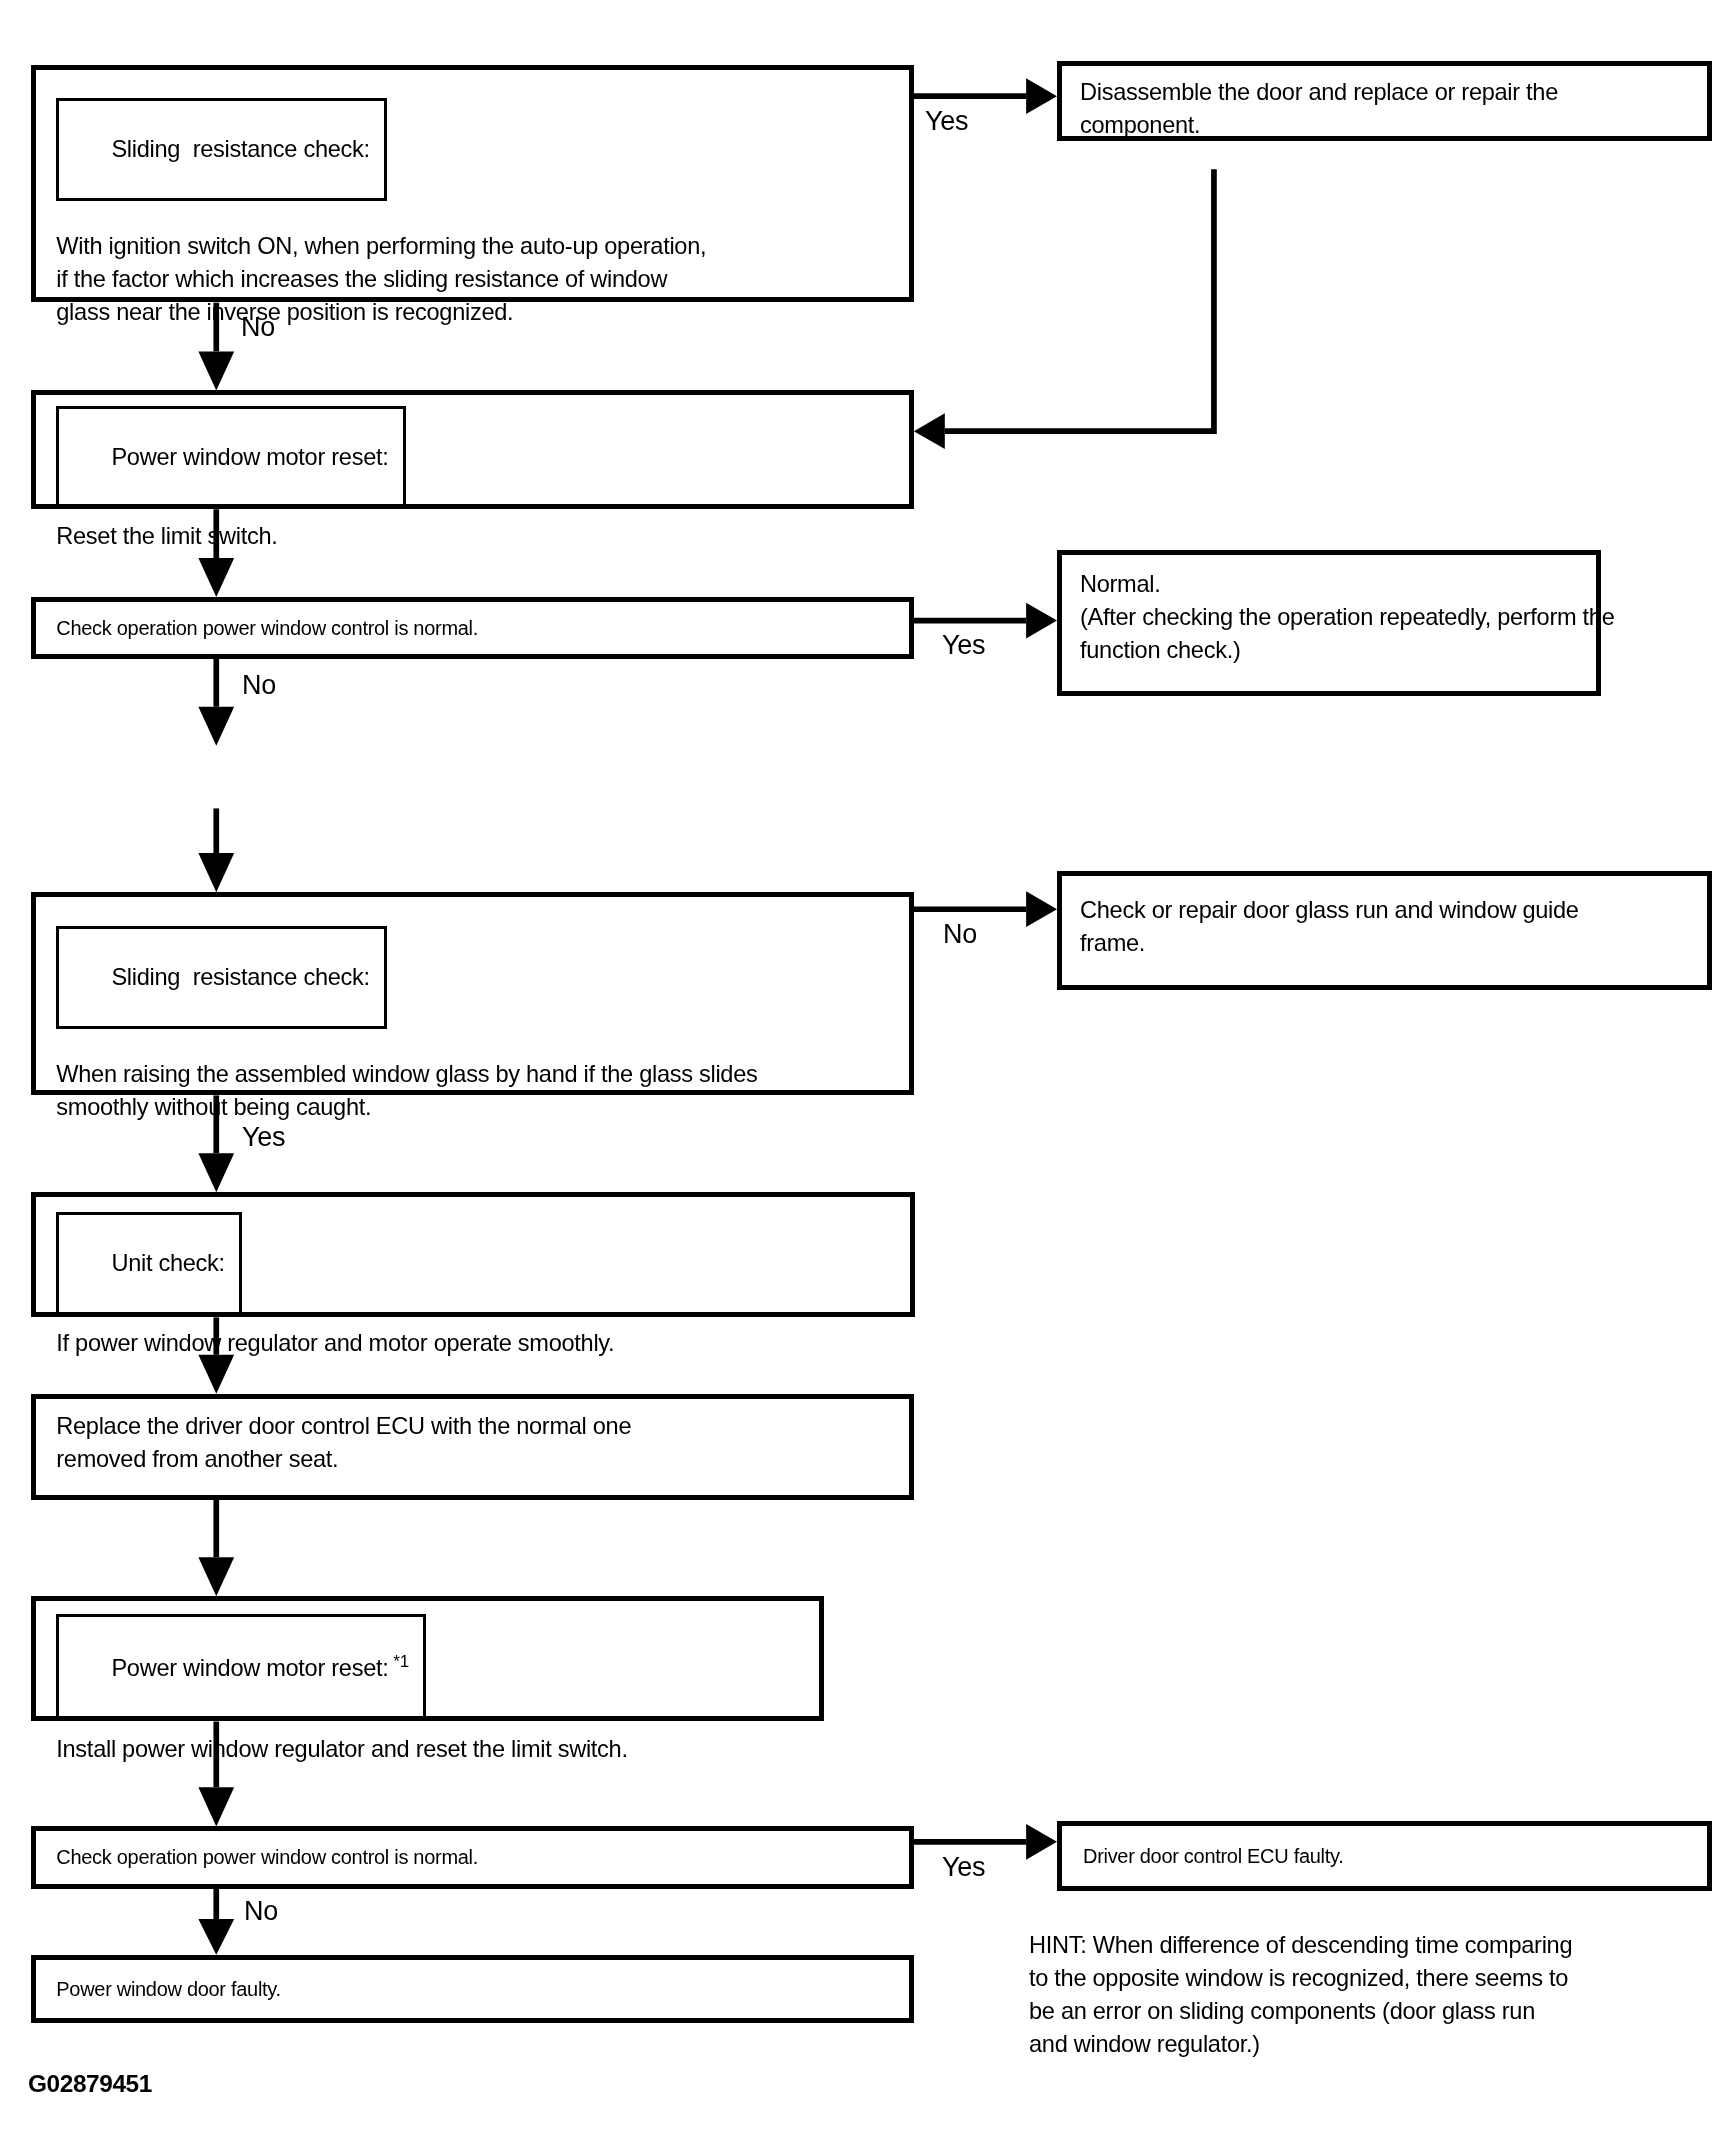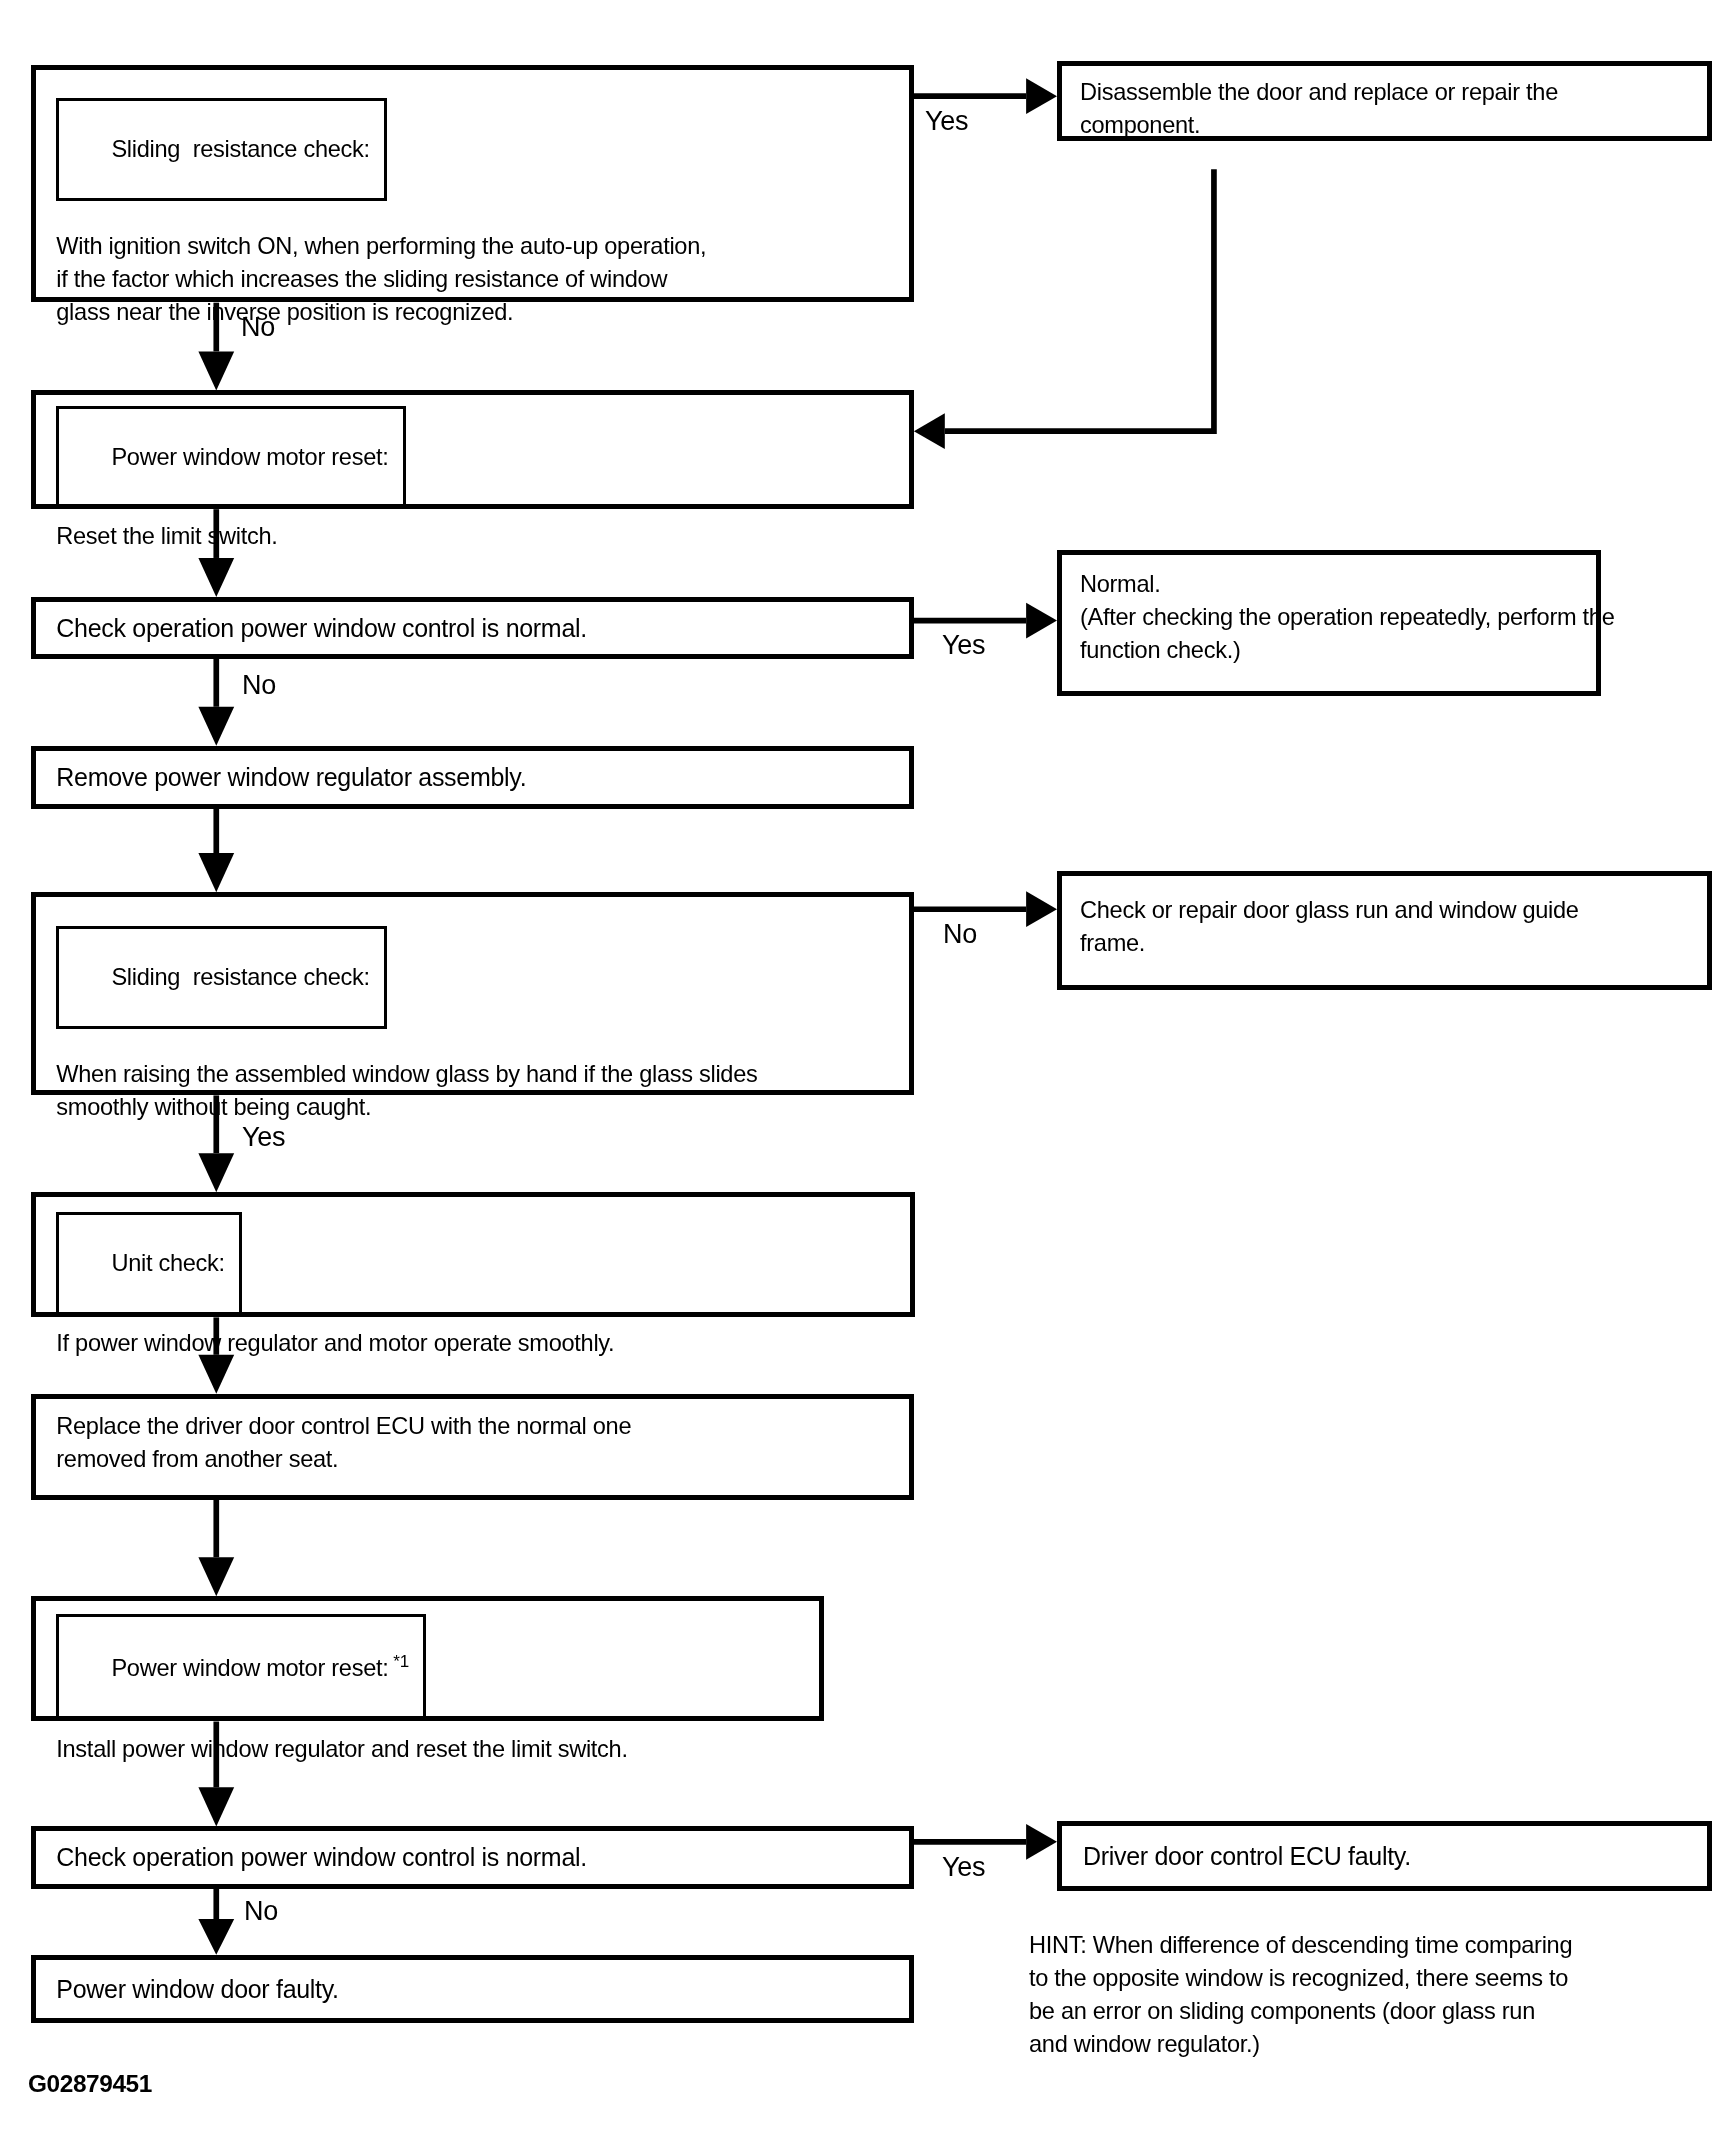--- a/index.html
+++ b/index.html
@@ -37,21 +37,21 @@
   .body {
     font-size: 23.6px;
     line-height: 33px;
     letter-spacing: -0.3px;
     white-space: pre;
   }
   .single {
     display: flex;
     align-items: center;
     padding-left: 20.3px;
-    font-size: 25px;
+    font-size: 20px;
     letter-spacing: -0.3px;
     white-space: pre;
   }
   .edge-label {
     position: absolute;
     font-size: 27px;
     letter-spacing: -0.3px;
   }
   .hint {
     position: absolute;
@@ -147,23 +147,20 @@
     <div class="title-box">
       <span>Power window motor reset:</span>
     </div>
     <div class="body" style="margin-top:11.4px;">Reset the limit switch.</div>
   </div>
 
   <div class="node single" style="left:31px; top:597px; width:883px; height:62px;">
     <span>Check operation power window control is normal.</span>
   </div>
 
-  <div class="node single" style="left:31px; top:746px; width:883px; height:63px;">
-    <span>Remove power window regulator assembly.</span>
-  </div>
 
   <div class="node" style="left:31px; top:892px; width:883px; height:203px; padding:29px 20.3px 0 20.3px;">
     <div class="title-box">
       <span>Sliding  resistance check:</span>
     </div>
     <div class="body" style="margin-top:29px;">When raising the assembled window glass by hand if the glass slides
 smoothly without being caught.</div>
   </div>
 
   <div class="node" style="left:31px; top:1192px; width:884px; height:125px; padding:14.6px 20.3px 0 20.3px;">

